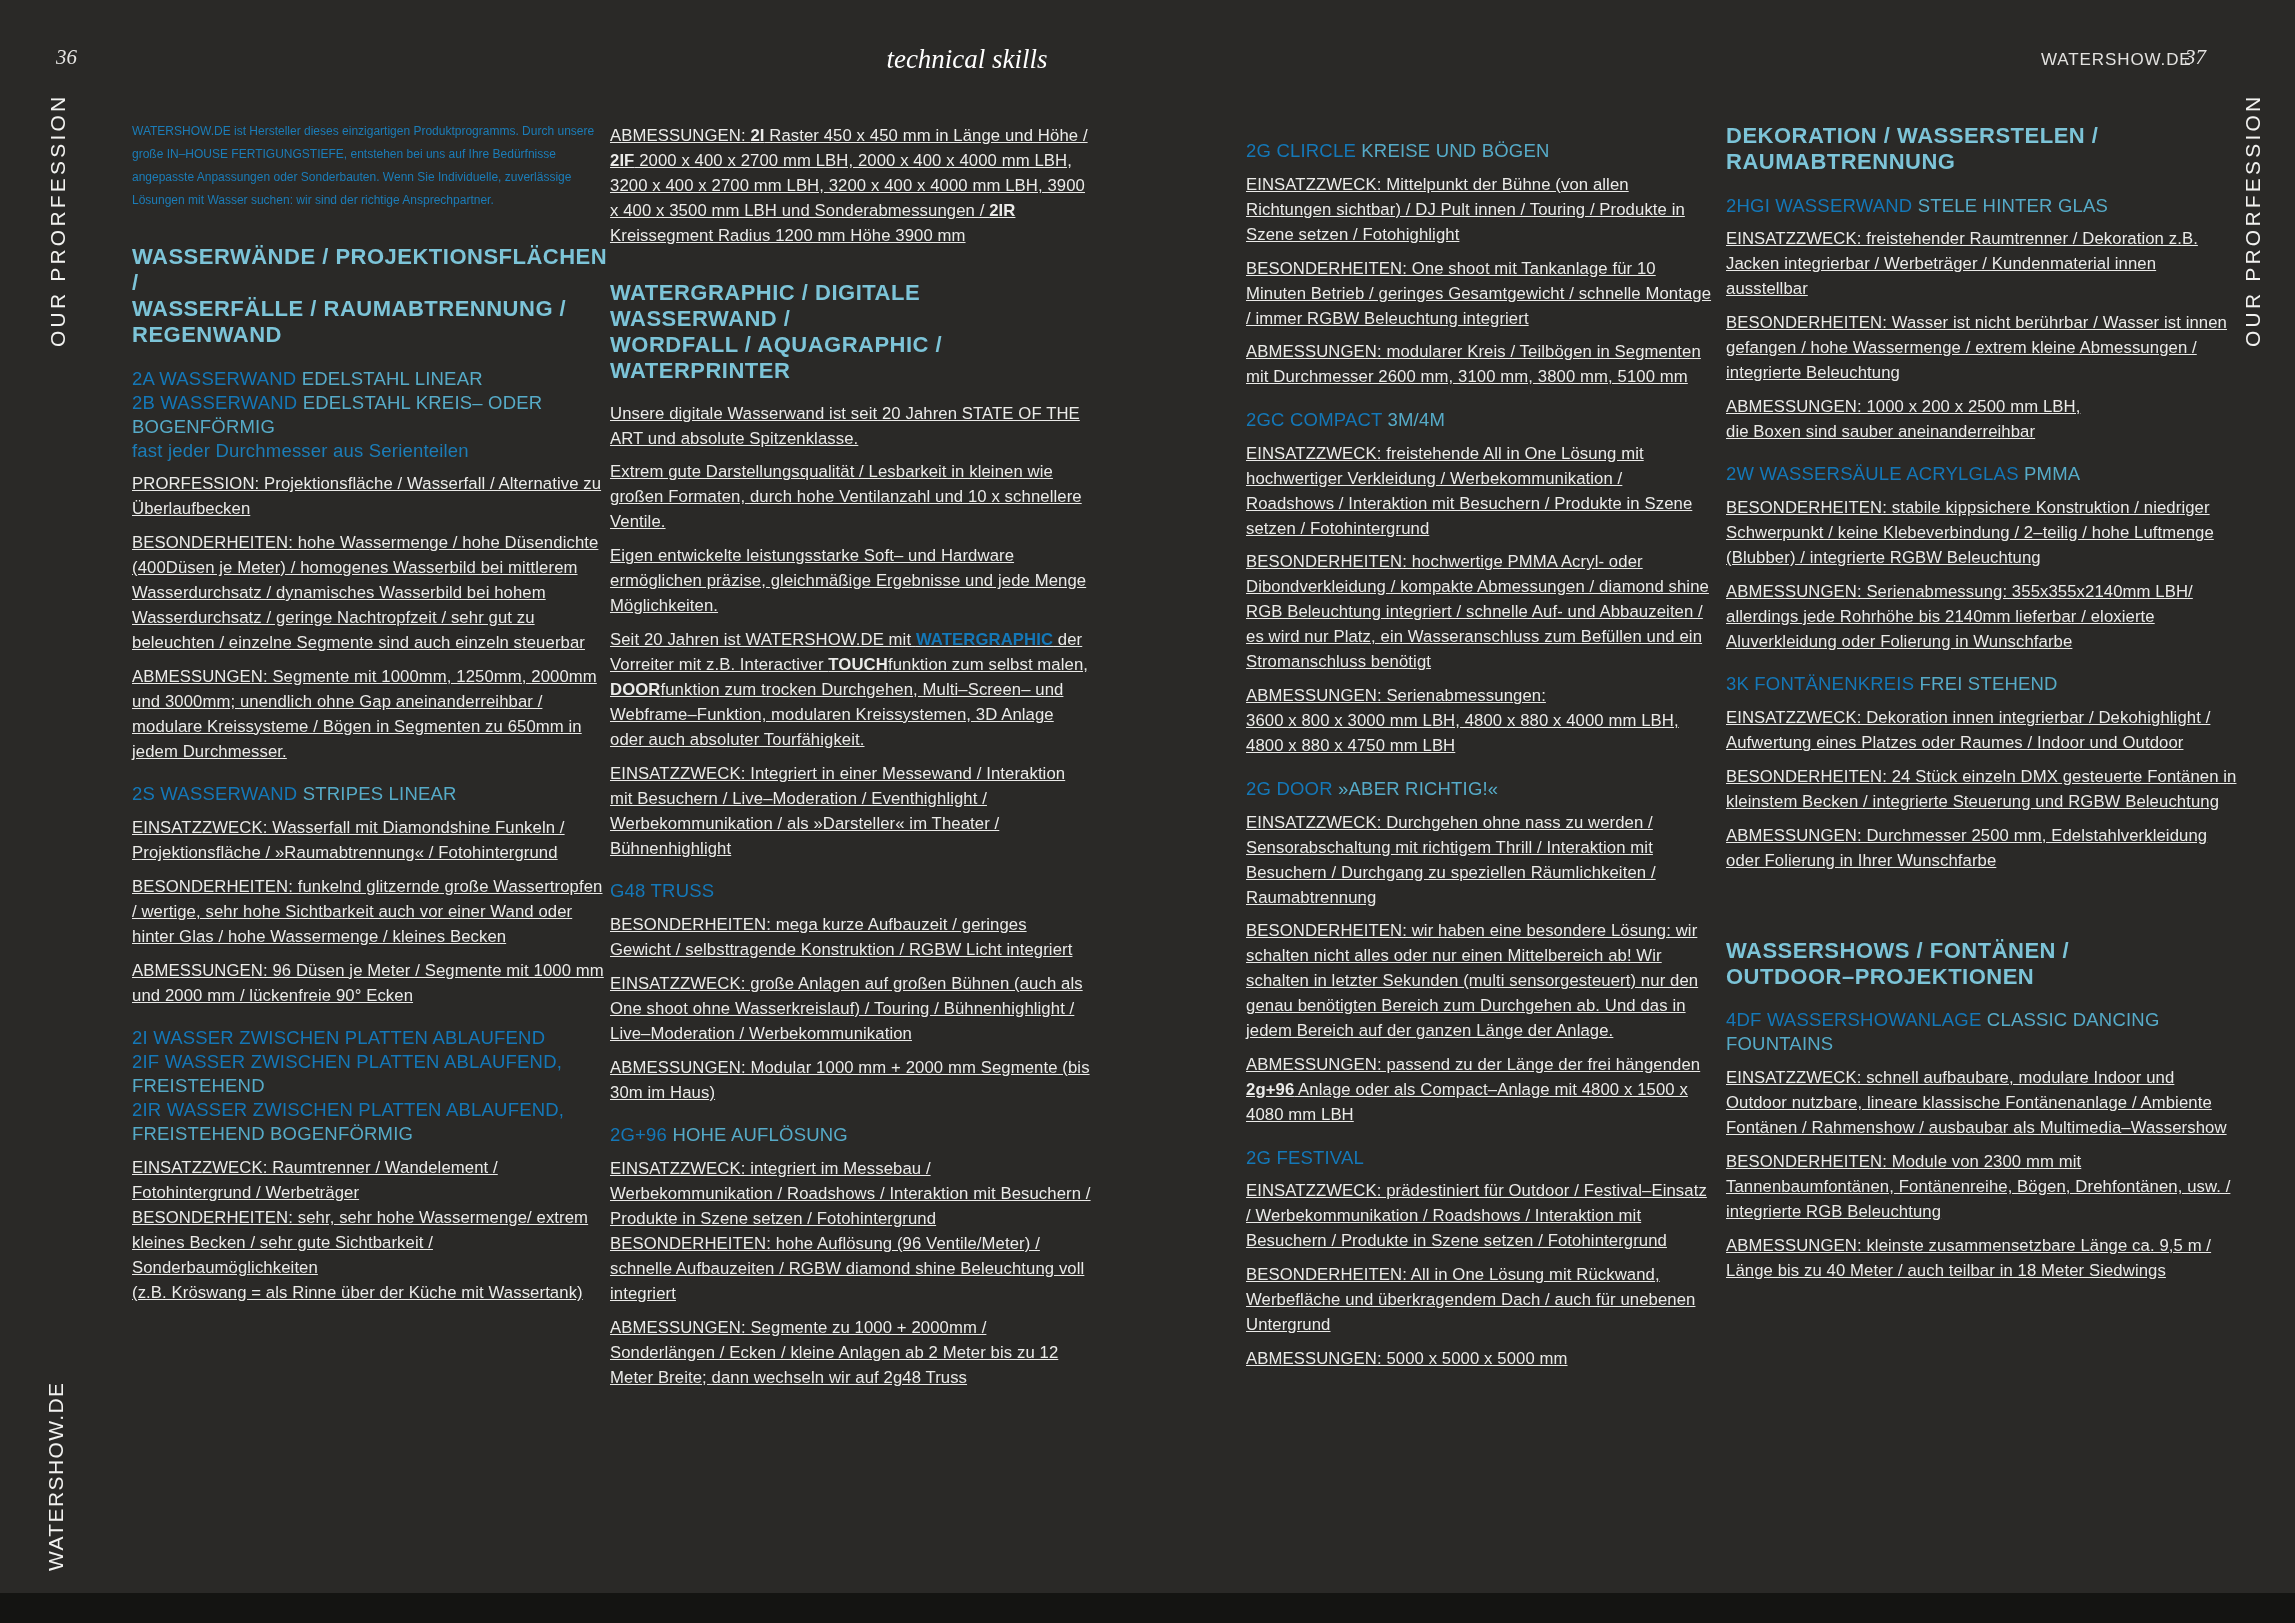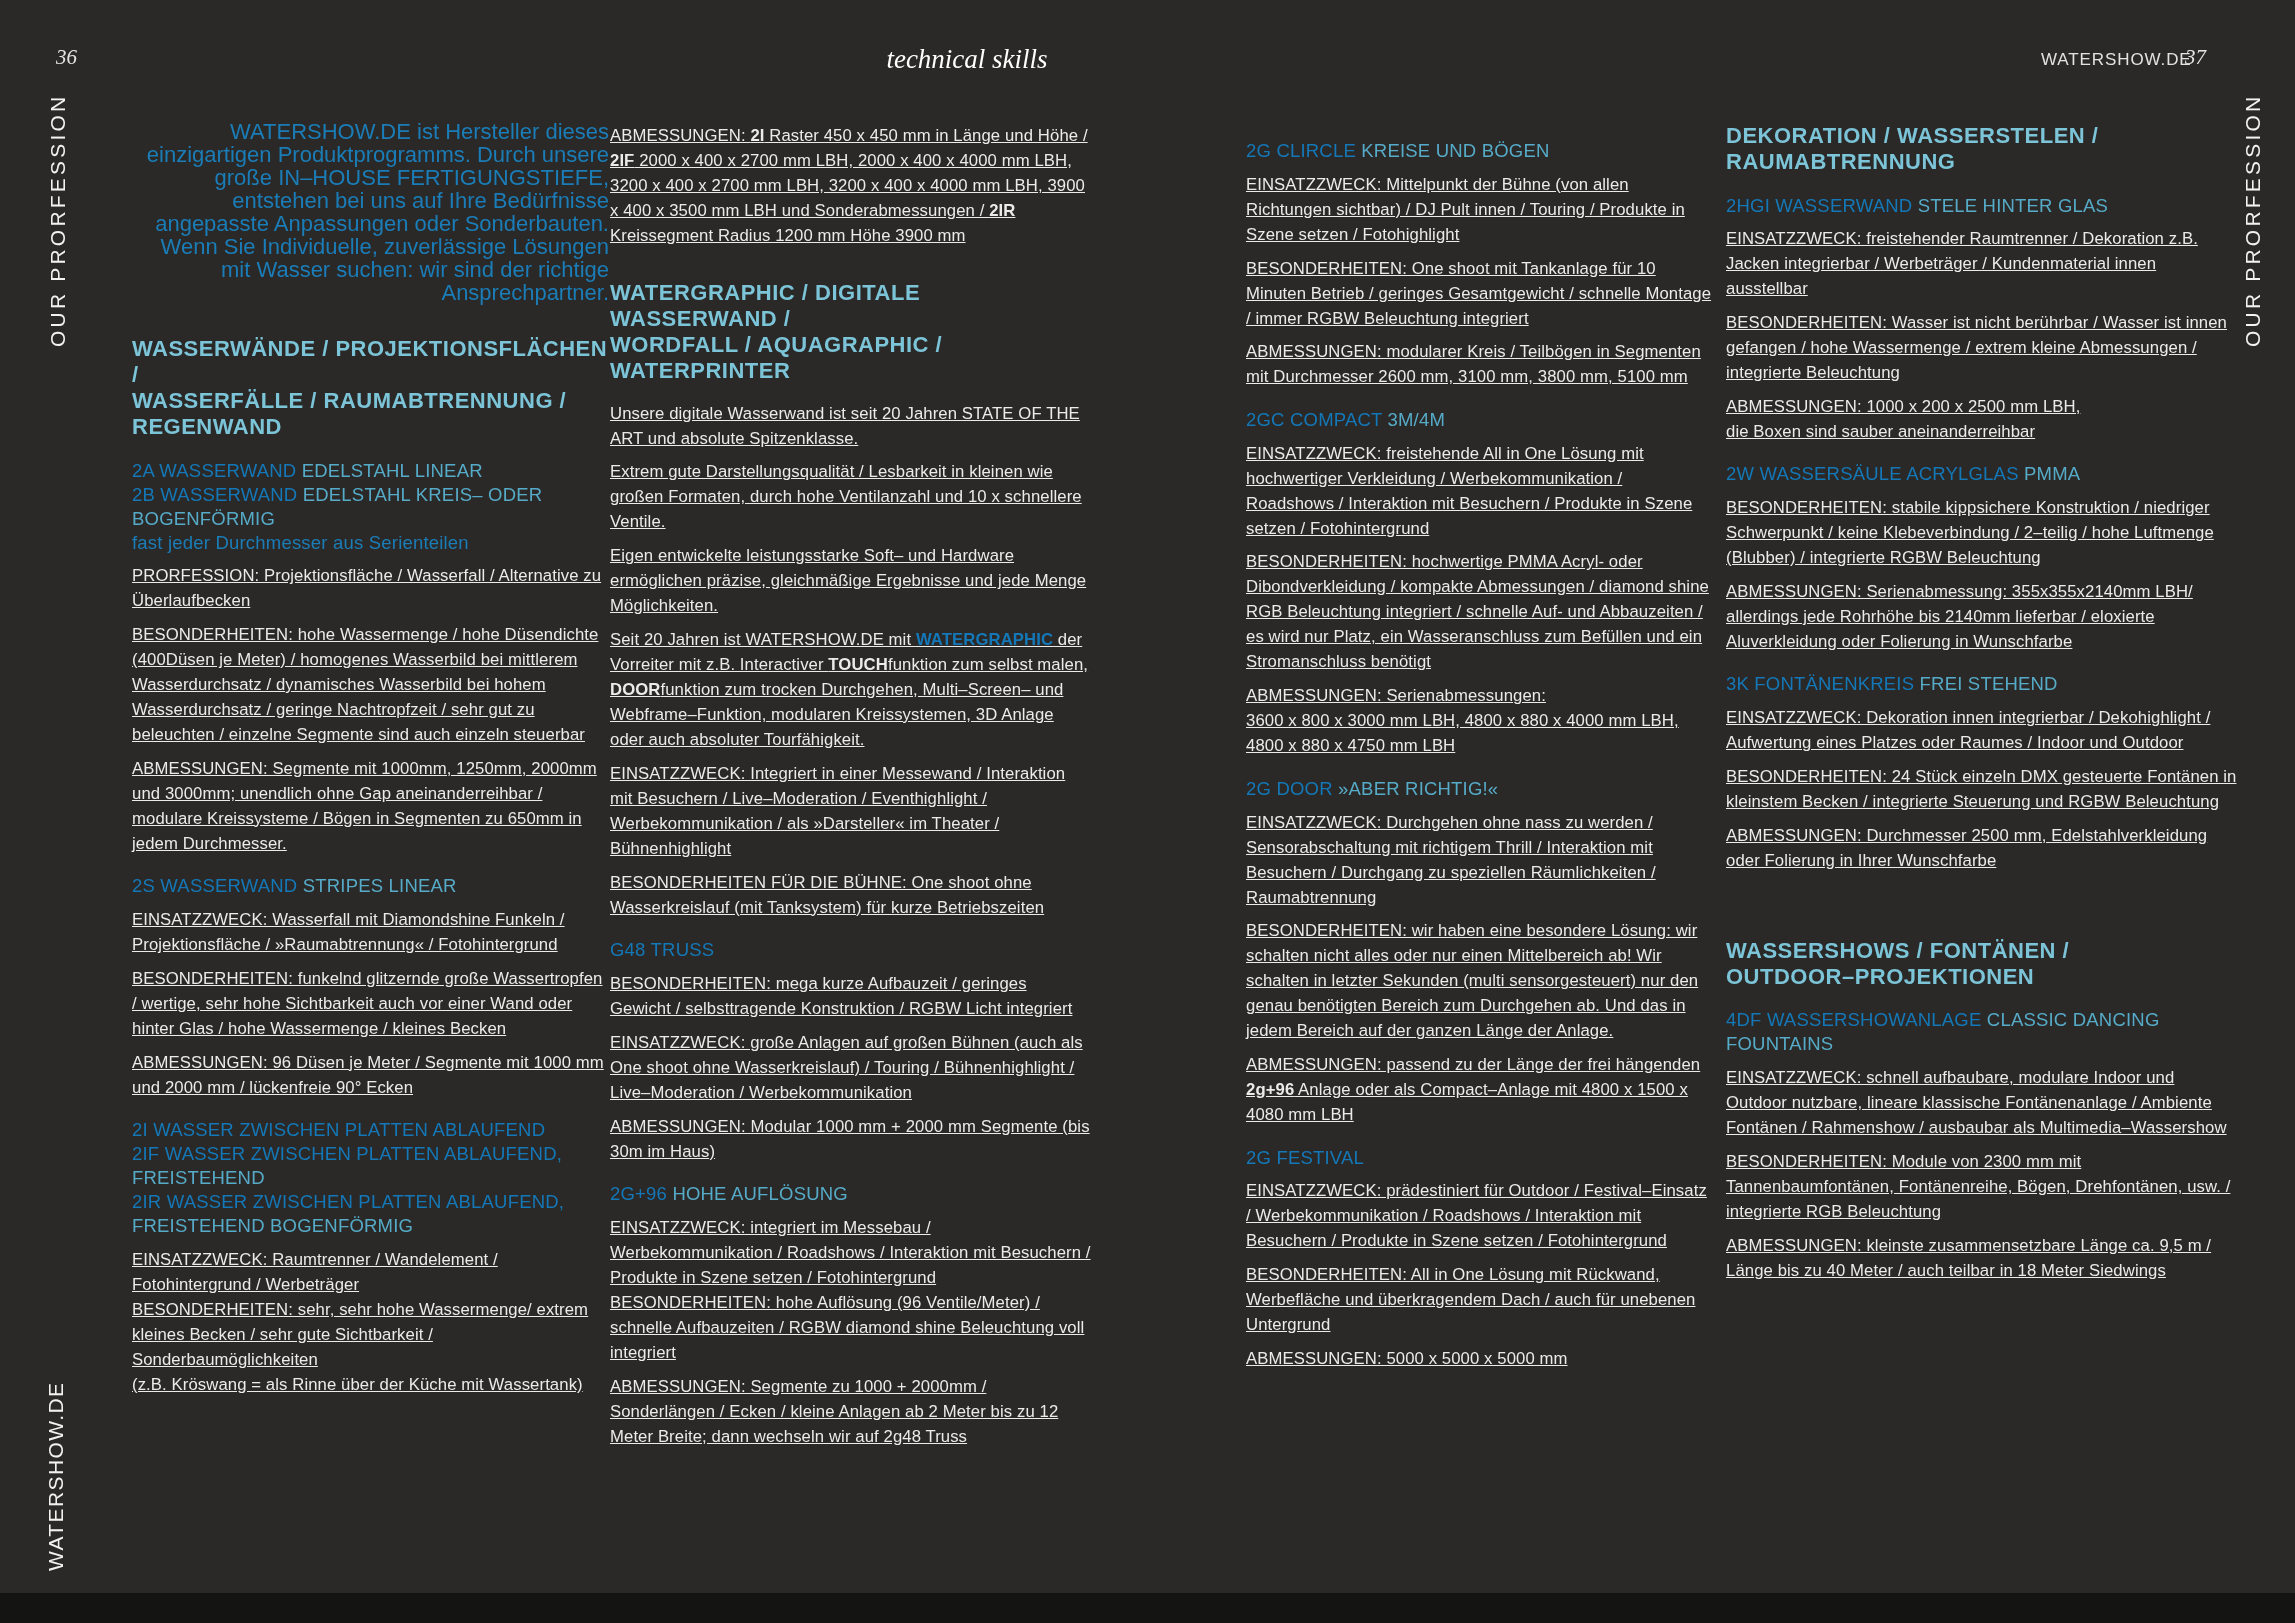--- a/index.html
+++ b/index.html
@@ -37,23 +37,22 @@
   }
   
   .col { position:absolute; }
   .col-1 { left:132px;  top:120px; width:477px; }
   .col-2 { left:610px; top:123px; width:481px; }
   .col-3 { left:1246px; top:139px; width:467px; }
   .col-4 { left:1726px; top:123px; width:511px; }
   .block { white-space:pre-line; }
   .col > .block:first-child { margin-top:0; }
   .block-intro {
-    font-size:22px; line-height:23px; color:var(--intro-blue,#1b7db8);
+    font-size:12px; line-height:23px; color:var(--intro-blue,#1b7db8);
     margin:0 0 26px;
-    text-align:right;
   }
   .block-section {
     font-size:22px; line-height:26px; font-weight:700; letter-spacing:0.5px;
     color:var(--heading-cyan,#7cc4d8); margin:32px 0 16.7px;
   }
   .block-section.gap-lg { margin-top:65px; }
   .block-product {
     font-size:18.5px; line-height:24px; font-weight:700; letter-spacing:0.2px;
     color:var(--code-blue,#1478b8); margin:18.5px 0 8.8px;
   }
@@ -110,21 +109,20 @@
     </section>
   <section class="col col-2">
       <div class="block block-para"><span class="s-w">ABMESSUNGEN: </span><span class="s-wb">2I</span><span class="s-w"> Raster 450 x 450 mm in Länge und Höhe / </span><span class="s-wb">2IF</span><span class="s-w"> 2000 x 400 x 2700 mm LBH, 2000 x 400 x 4000 mm LBH, 3200 x 400 x 2700 mm LBH, 3200 x 400 x 4000 mm LBH, 3900 x 400 x 3500 mm LBH und Sonderabmessungen / </span><span class="s-wb">2IR</span><span class="s-w"> Kreissegment Radius 1200 mm Höhe 3900 mm</span></div>
       <div class="block block-section"><span class="s-hc">WATERGRAPHIC / DIGITALE WASSERWAND /
 WORDFALL / AQUAGRAPHIC / WATERPRINTER</span></div>
       <div class="block block-para"><span class="s-w">Unsere digitale Wasserwand ist seit 20 Jahren STATE OF THE ART und absolute Spitzenklasse.</span></div>
       <div class="block block-para"><span class="s-w">Extrem gute Darstellungsqualität /  Lesbarkeit in kleinen wie großen Formaten, durch hohe Ventilanzahl und 10 x schnellere Ventile.</span></div>
       <div class="block block-para"><span class="s-w">Eigen entwickelte leistungsstarke Soft– und Hardware ermöglichen präzise, gleichmäßige Ergebnisse und jede Menge Möglichkeiten.</span></div>
       <div class="block block-para"><span class="s-w">Seit 20 Jahren ist WATERSHOW.DE mit </span><span class="s-link">WATERGRAPHIC</span><span class="s-w"> der Vorreiter mit z.B. Interactiver </span><span class="s-wb">TOUCH</span><span class="s-w">funktion zum selbst malen, </span><span class="s-wb">DOOR</span><span class="s-w">funktion zum trocken Durchgehen, Multi–Screen– und Webframe–Funktion, modularen Kreissystemen, 3D Anlage oder auch absoluter Tourfähigkeit.</span></div>
       <div class="block block-para"><span class="s-w">EINSATZZWECK: Integriert in einer Messewand / Interaktion mit Besuchern / Live–Moderation / Eventhighlight / Werbekommunikation / als »Darsteller« im Theater / Bühnenhighlight</span></div>
-      <div class="block block-para"><span class="s-w">BESONDERHEITEN FÜR DIE BÜHNE: One shoot ohne Wasserkreislauf (mit Tanksystem) für kurze Betriebszeiten</span></div>
       <div class="block block-product"><span class="s-b">G48 TRUSS</span></div>
       <div class="block block-para"><span class="s-w">BESONDERHEITEN: mega kurze Aufbauzeit /  geringes Gewicht / selbsttragende Konstruktion / RGBW Licht integriert</span></div>
       <div class="block block-para"><span class="s-w">EINSATZZWECK: große Anlagen auf großen Bühnen (auch als One shoot ohne Wasserkreislauf) / Touring /  Bühnenhighlight / Live–Moderation / Werbekommunikation</span></div>
       <div class="block block-para"><span class="s-w">ABMESSUNGEN: Modular 1000 mm + 2000 mm Segmente (bis 30m im Haus)</span></div>
       <div class="block block-product"><span class="s-b">2G+96</span><span class="s-bl"> HOHE AUFLÖSUNG</span></div>
       <div class="block block-para"><span class="s-w">EINSATZZWECK: integriert im Messebau / Werbekommunikation / Roadshows / Interaktion mit Besuchern / Produkte in Szene setzen / Fotohintergrund
 BESONDERHEITEN: hohe Auflösung (96 Ventile/Meter) / schnelle Aufbauzeiten / RGBW diamond shine Beleuchtung voll integriert</span></div>
       <div class="block block-para"><span class="s-w">ABMESSUNGEN: Segmente zu 1000 + 2000mm / Sonderlängen / Ecken / kleine Anlagen ab 2 Meter bis zu 12 Meter Breite; dann wechseln wir auf 2g48 Truss</span></div>
     </section>
   <section class="col col-3">

